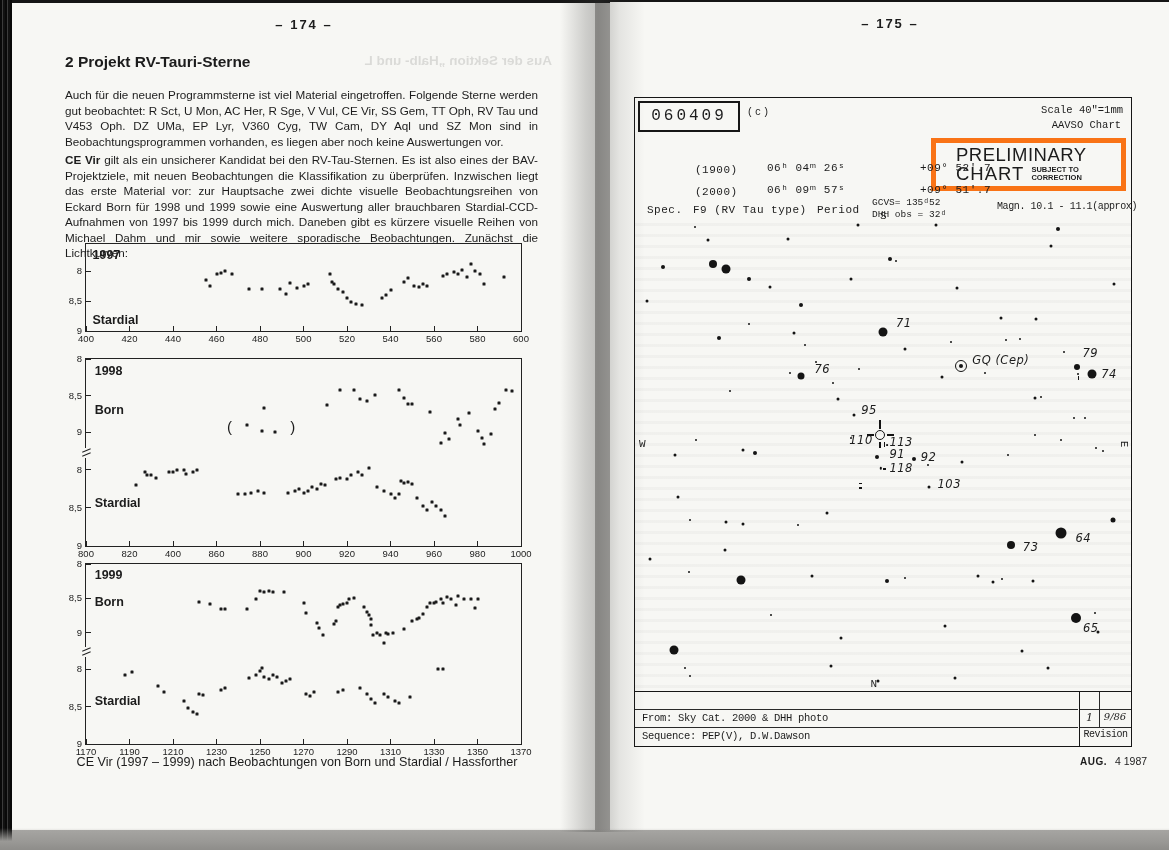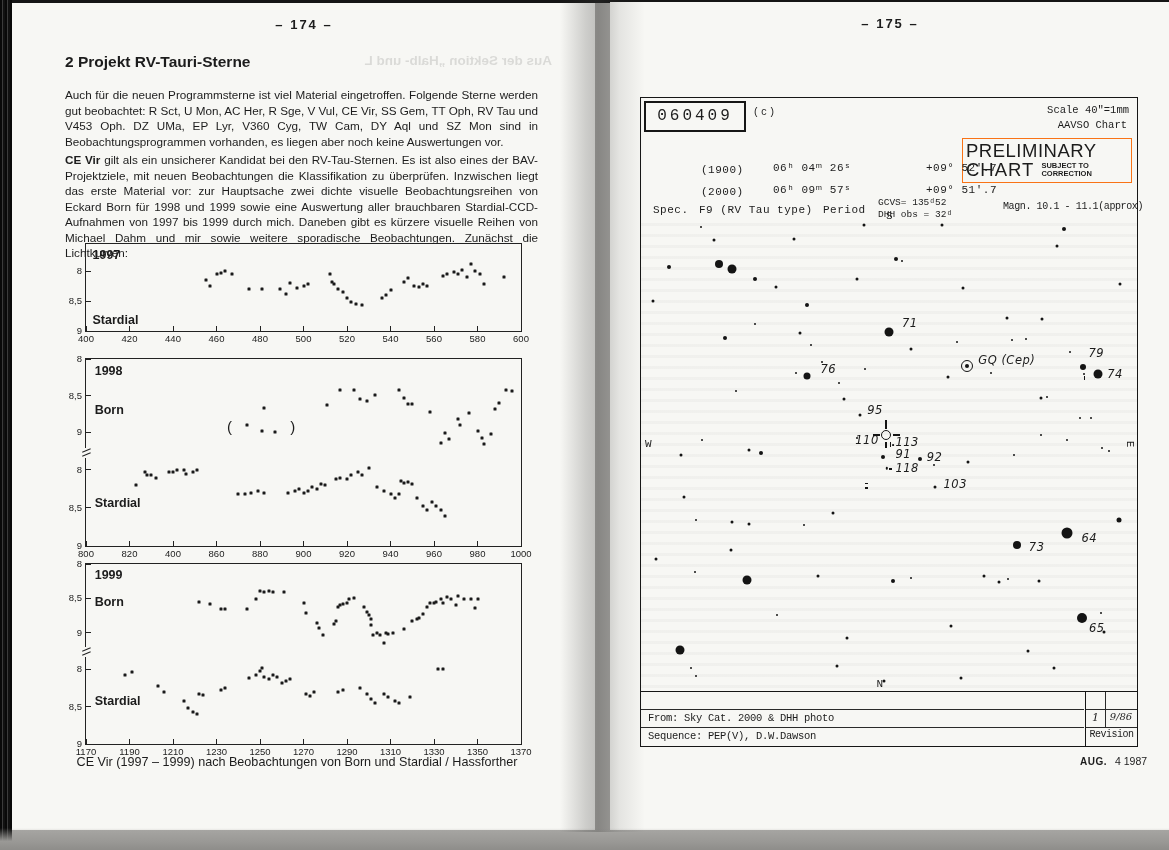--- a/index.html
+++ b/index.html
@@ -25,27 +25,27 @@
   .xtick{position:absolute;bottom:0;width:1px;height:5px;background:#222;}
   .ylab{position:absolute;left:-27px;width:23px;text-align:right;font-size:9.5px;}
   .xlab{position:absolute;top:calc(100% + 2px);transform:translateX(-50%);font-size:9.5px;}
   .clab{position:absolute;font-weight:bold;font-size:12.5px;}
   .ann{position:absolute;font-size:15px;transform:translate(-50%,-58%);}
   .axis-break{position:absolute;left:-5px;width:11px;height:10px;background:#f7f7f4;}
   .axis-break::before,.axis-break::after{content:"";position:absolute;left:1px;width:9px;height:1.4px;background:#222;transform:rotate(-22deg);}
   .axis-break::before{top:2px}.axis-break::after{top:6px}
   
   .mono{font-family:"Liberation Mono",monospace;}
-  .aavso-box{position:absolute;left:30px;top:95px;width:496px;height:648px;border:1.6px solid #161616;}
+  .aavso-box{position:absolute;left:24px;top:95px;width:496px;height:648px;border:1.6px solid #161616;}
   .desig-box{position:absolute;left:3px;top:3px;width:98px;height:27px;border:2px solid #161616;text-align:center;line-height:27px;font-size:16px;letter-spacing:3px;}
   .copyright{position:absolute;left:112px;top:9px;font-size:10px;letter-spacing:2px;}
   .chart-title{position:absolute;left:130px;top:5px;width:250px;text-align:center;font-family:"DejaVu Sans Mono",monospace;font-variant:small-caps;font-size:23px;letter-spacing:4px;}
   .scale1{position:absolute;right:8px;top:6px;font-size:10.5px;}
   .scale2{position:absolute;right:10px;top:21px;font-size:10.5px;}
-  .prelim-box{position:absolute;right:5px;top:40px;width:160px;border:1px solid #f97316;padding:2px 5px 3px 3px;}
+  .prelim-box{position:absolute;right:5px;top:40px;width:160px;border:5px solid #f97316;padding:2px 5px 3px 20px;}
   .prelim1{font-size:18.5px;letter-spacing:.5px;line-height:20px;}
   .prelim-row{display:flex;align-items:center;}
   .prelim2{font-size:18.5px;letter-spacing:1px;line-height:18px;}
   .prelim-sub{margin-left:7px;font-size:7.5px;line-height:8px;font-weight:bold;}
   .hdr-txt{position:absolute;font-size:11px;letter-spacing:.5px;white-space:nowrap;}
   .hdr-sm{position:absolute;font-size:9.5px;white-space:nowrap;}
   .starfield{position:absolute;left:0;top:125px;width:100%;height:468px;}
   .starfield::before{content:"";position:absolute;inset:0;background:repeating-linear-gradient(180deg,rgba(90,90,90,.045) 0 3px,transparent 3px 11px);}
   .star{position:absolute;background:#141414;border-radius:50%;transform:translate(-50%,-50%);}
   .star-label{position:absolute;font-family:"DejaVu Sans",sans-serif;font-style:italic;font-size:11.5px;letter-spacing:.5px;transform:translateY(-50%);white-space:nowrap;}

